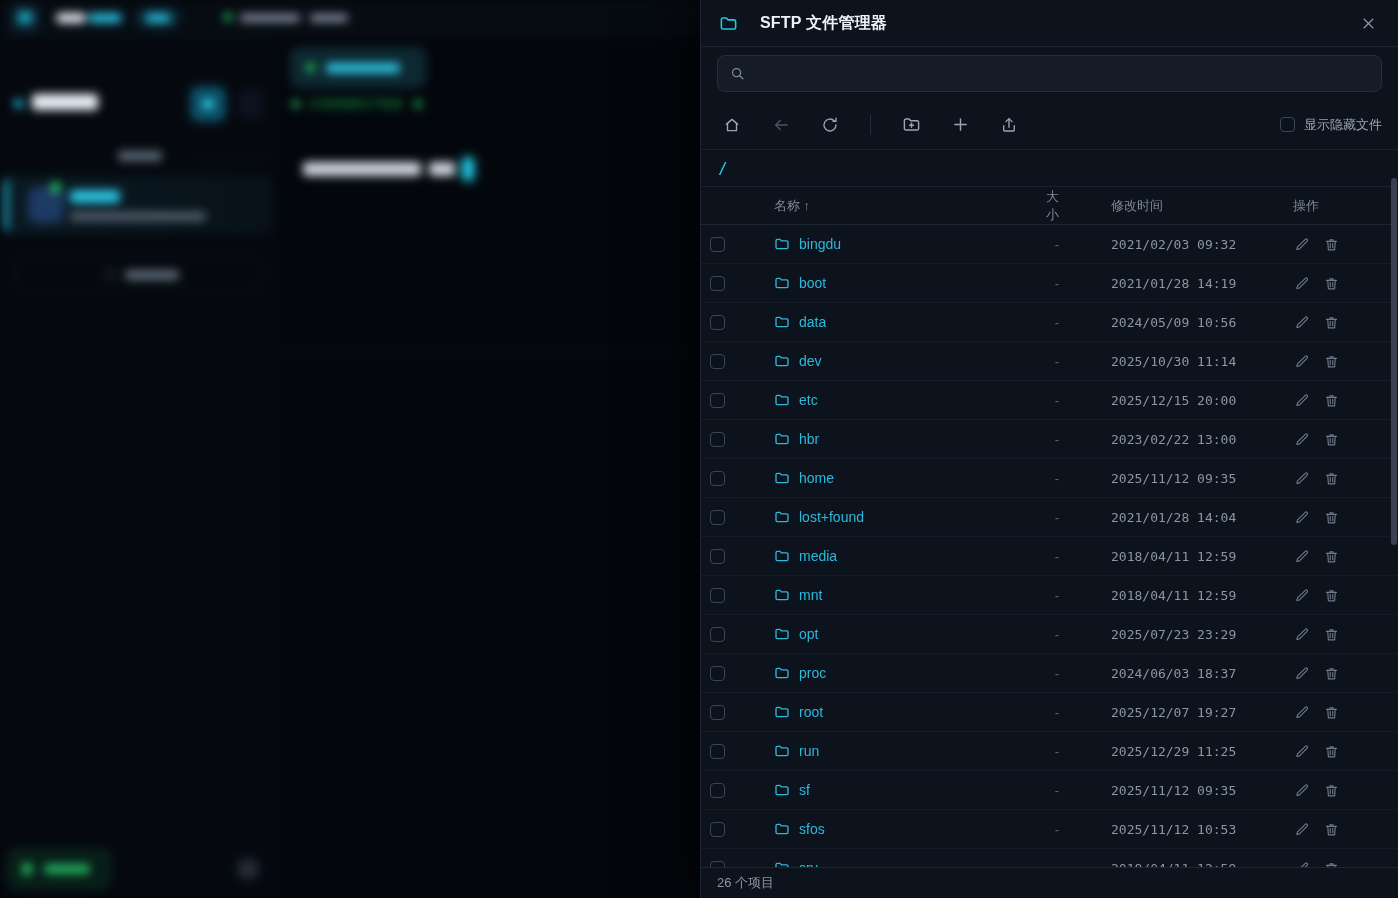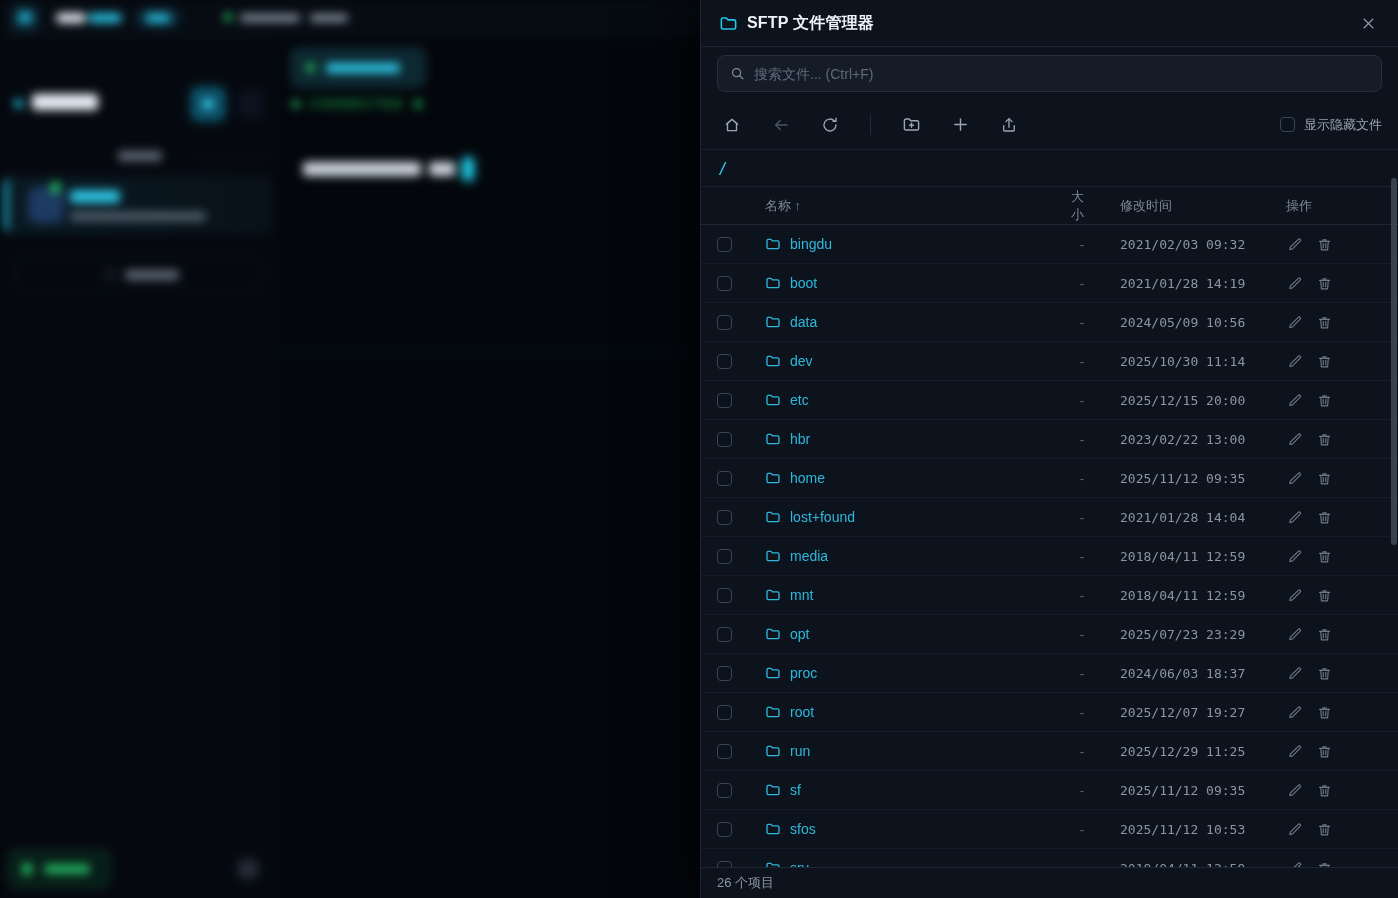--- a/index.html
+++ b/index.html
@@ -59,21 +59,21 @@
   .p-cursor { width:10px; height:22px; background:#22d3ee; border-radius:2px; box-shadow:0 0 8px rgba(34,211,238,.7); }
   .glow-line { position:absolute; left:0; top:315px; width:422px; height:2px; background:rgba(34,211,238,0.07); }
 
   
   .modal { position:absolute; left:700px; top:0; width:698px; height:898px; background:#0d131c;
     border-left:1px solid #1c2430; box-shadow:-24px 0 48px rgba(0,0,0,.55);
     display:flex; flex-direction:column; color:#e6edf3; }
 
   .m-header { height:47px; flex:0 0 47px; display:flex; align-items:center; padding:0 18px;
     border-bottom:1px solid #1c2531; }
-  .m-title { font-size:16px; font-weight:bold; color:#eef3f8; margin-left:9px; letter-spacing:.2px; }
+  .m-title { font-size:16px; font-weight:bold; color:#eef3f8; margin-left:22px; letter-spacing:.2px; }
   .icon { display:inline-flex; align-items:center; justify-content:center; }
   .m-close { margin-left:auto; width:24px; height:24px; display:flex; align-items:center; justify-content:center;
     color:#97a1af; cursor:pointer; background:none; border:none; }
 
   .m-search { flex:0 0 53px; display:flex; align-items:center; padding:0 16px; }
   .search-box { flex:1; height:37px; background:#151c27; border:1px solid #242e3d; border-radius:8px;
     display:flex; align-items:center; padding:0 12px; gap:9px; color:#7d8898; }
   .search-box input { flex:1; background:transparent; border:none; outline:none; color:#c9d1d9;
     font-size:14px; font-family:"Liberation Sans",sans-serif; }
   .search-box input::placeholder { color:#5e6a7b; }
@@ -85,21 +85,21 @@
   .tool-btn.disabled { color:#4c5666; }
   .v-div { width:1px; height:20px; background:#232d3b; margin:0 6px; }
   .hidden-toggle { margin-left:auto; display:flex; align-items:center; gap:9px; cursor:pointer; }
   .checkbox { width:15px; height:15px; border:1.5px solid #39455a; border-radius:4px; background:#0c121b; flex:0 0 15px; }
   .hidden-label { color:#98a2b2; font-size:13px; }
 
   .m-crumb { flex:0 0 37px; display:flex; align-items:center; padding:0 17px;
     border-bottom:1px solid #1a2230; color:#2ec9e9; font-size:16px;
     font-family:"DejaVu Sans Mono", monospace; }
 
-  .grid-cols { display:grid; grid-template-columns:48px 1fr 60px 166px 96px; align-items:center; padding:0 16px; }
+  .grid-cols { display:grid; grid-template-columns:48px 1fr 60px 166px 96px; align-items:center; padding:0 9px;gap:16px; }
   .m-thead { flex:0 0 38px; color:#7e8999; font-size:13px; border-bottom:1px solid #1e2734; }
   .th-size { text-align:right; padding-right:36px; }
   .th-actions { padding-left:0; }
 
   .m-list { flex:1 1 auto; overflow:hidden; }
   .row { height:39px; border-bottom:1px solid #151c28; cursor:default; }
   .cell-name { display:flex; align-items:center; gap:9px; color:#2eb8dc; font-size:14px; overflow:hidden; }
   .cell-name .icon { color:#2eb8dc; }
   .name-label { white-space:nowrap; cursor:pointer; }
   .cell-size { text-align:right; padding-right:36px; color:#5d6878; font-size:13px; }
@@ -206,21 +206,20 @@
   </div>
 
   <div class="m-search">
     <div class="search-box">
       <span class="icon">
         <svg width="15" height="15" viewBox="0 0 24 24" fill="none" stroke="currentColor" stroke-width="2" stroke-linecap="round">
             <circle cx="10.5" cy="10.5" r="6.5"></circle>
             <line x1="15.5" y1="15.5" x2="20.5" y2="20.5"></line>
           </svg>
       </span>
-      <input type="text" placeholder="搜索文件... (Ctrl+F)" style="">
     </div>
   </div>
 
   <div class="m-toolbar">
     <button class="tool-btn">
         <span class="icon">
       <svg width="18" height="18" viewBox="0 0 24 24" fill="none" stroke="currentColor" stroke-width="1.8" stroke-linejoin="round">
             <path d="M4 11.5 12 4.5l8 7"></path>
             <path d="M6 10v9.5h12V10"></path>
           </svg>

